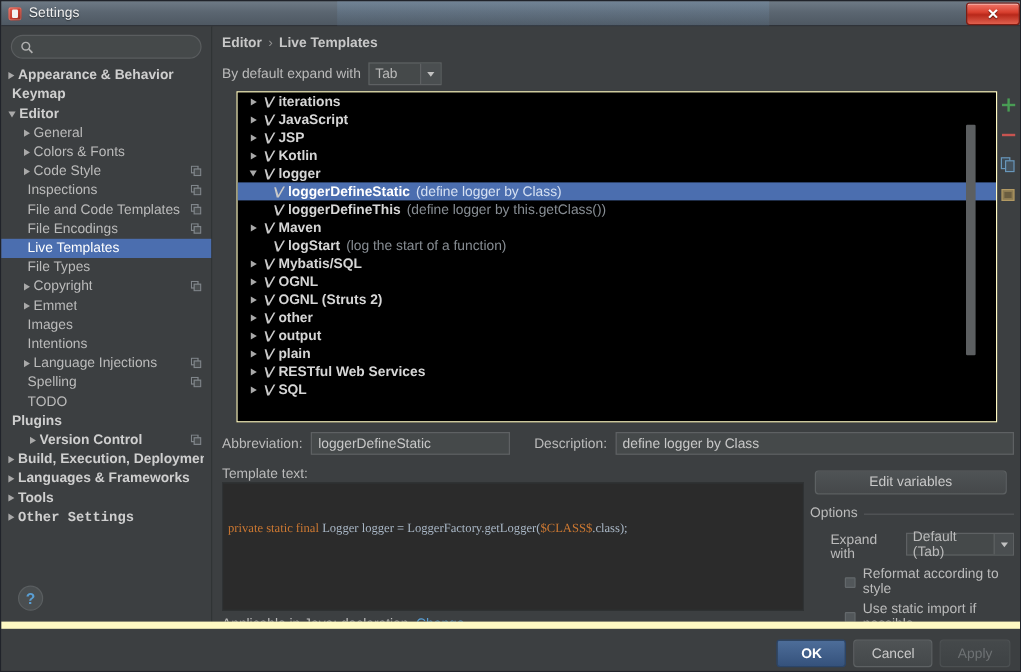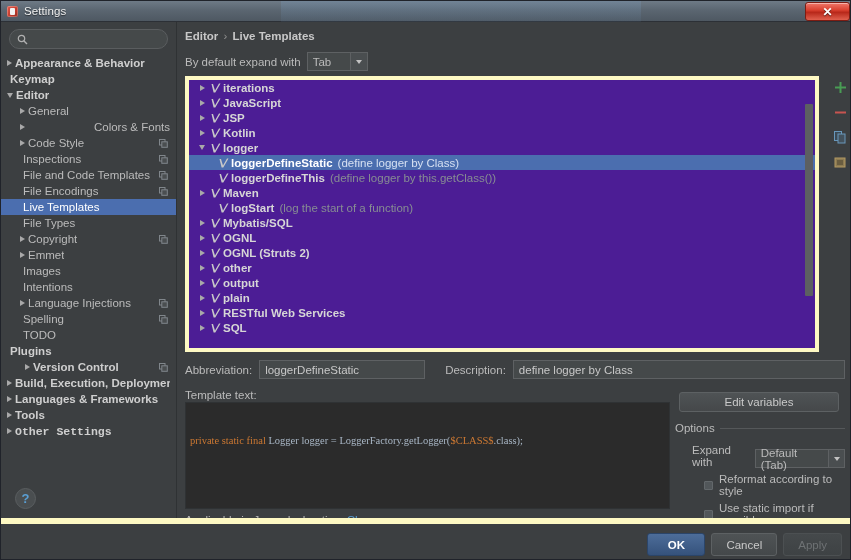--- a/index.html
+++ b/index.html
@@ -130,22 +130,22 @@
     width: 17px; border-left: 1px solid #5e6163; background: #4a4e50;
     display: flex; align-items: center; justify-content: center;
   }
   .combo .btn i {
     width:0;height:0;border-top:4px solid #c2c2c2;border-left:3.5px solid transparent;border-right:3.5px solid transparent;
     display:block;
   }
 
   
   #tpl-panel {
-    position: absolute; left: 8px; top: 54px; width: 634px; height: 276px;
-    background: #4c1d95; border: 4px solid #fef9c3; overflow: hidden;
+    position: absolute; left: 20px; top: 54px; width: 634px; height: 276px;
+    background: #000000; border: 1px solid #fef9c3; overflow: hidden;
   }
   .t-row {
     height: 15px; display: flex; align-items: center;
     font-size: 11.5px; color: #d0d0d0; white-space: nowrap; cursor: default;
   }
   .t-row.sel { background: #4b6eaf; }
   .t-row .arrow { width: 14px; flex:none; display:flex; align-items:center; justify-content:center; }
   .t-row .chk { width: 14px; flex:none; display:flex; align-items:center; justify-content:center; }
   .t-row .name { font-weight: bold; color: #d6d6d6; }
   .t-row.sel .name { color: #ffffff; }
@@ -201,21 +201,21 @@
     background: linear-gradient(180deg,#4f5355,#45484a);
     border: 1px solid #5d6163; border-radius: 3px;
     display:flex; align-items:center; justify-content:center;
     font-size: 11.5px; color: #c9c9c9; cursor: pointer;
   }
   #options-box { position: absolute; left: 498px; top: 400px; width: 170px; }
   #options-title {
     font-size: 11.5px; color: #bbbbbb; display: flex; align-items: center; gap: 5px;
   }
   #options-title .rule { flex: 1; height: 1px; background: #55585a; }
-  #expand-with-row { display: flex; align-items: flex-end; gap: 5px; margin-top: 10px; padding-left: 17px; }
+  #expand-with-row { display: flex; align-items: flex-start; gap: 5px; margin-top: 10px; padding-left: 17px; }
   #expand-with-row .lab { font-size: 11.5px; color: #bbbbbb; }
   .opt-row { display: flex; align-items: center; gap: 5px; margin-top: 5px; padding-left: 28px; }
   .opt-row .lab { font-size: 11.5px; color: #bbbbbb; }
   .cbox { width: 11px; height: 11px; flex: none; display:flex; align-items:center; justify-content:center; }
   .cbox .sq { width: 9px; height: 9px; background: #52575a; border: 1px solid #63686b; border-radius: 1px; }
 
   
   #footer {
     position: absolute; left: 0; bottom: 0; width: 851px; height: 41px;
     background: #3c3f41; border-top: 6px solid #fef9c3;
@@ -275,21 +275,21 @@
             <span class="lbl">Keymap</span>
           </div>
           <div class="s-row bold" style="padding-left: 6px;">
             <span class="tri-d" style="margin-right: 3px;"></span>
             <span class="lbl">Editor</span>
           </div>
           <div class="s-row" style="padding-left: 19px;">
             <span class="tri-r" style="margin-right: 3px;"></span>
             <span class="lbl">General</span>
           </div>
-          <div class="s-row" style="padding-left: 19px; justify-content: space-between;">
+          <div class="s-row" style="padding-left: 19px;">
             <span class="tri-r" style="margin-right: 3px;"></span>
             <span class="lbl">Colors &amp; Fonts</span>
           </div>
           <div class="s-row" style="padding-left: 19px;">
             <span class="tri-r" style="margin-right: 3px;"></span>
             <span class="lbl">Code Style</span>
             <span class="badge"><svg width="9" height="9" viewBox="0 0 9 9">
                 <rect x="0.5" y="0.5" width="5.5" height="5.5" fill="none" stroke="#80868b"></rect>
                 <rect x="2.8" y="2.8" width="5.5" height="5.5" fill="#4a4e50" stroke="#80868b"></rect>
               </svg></span>

